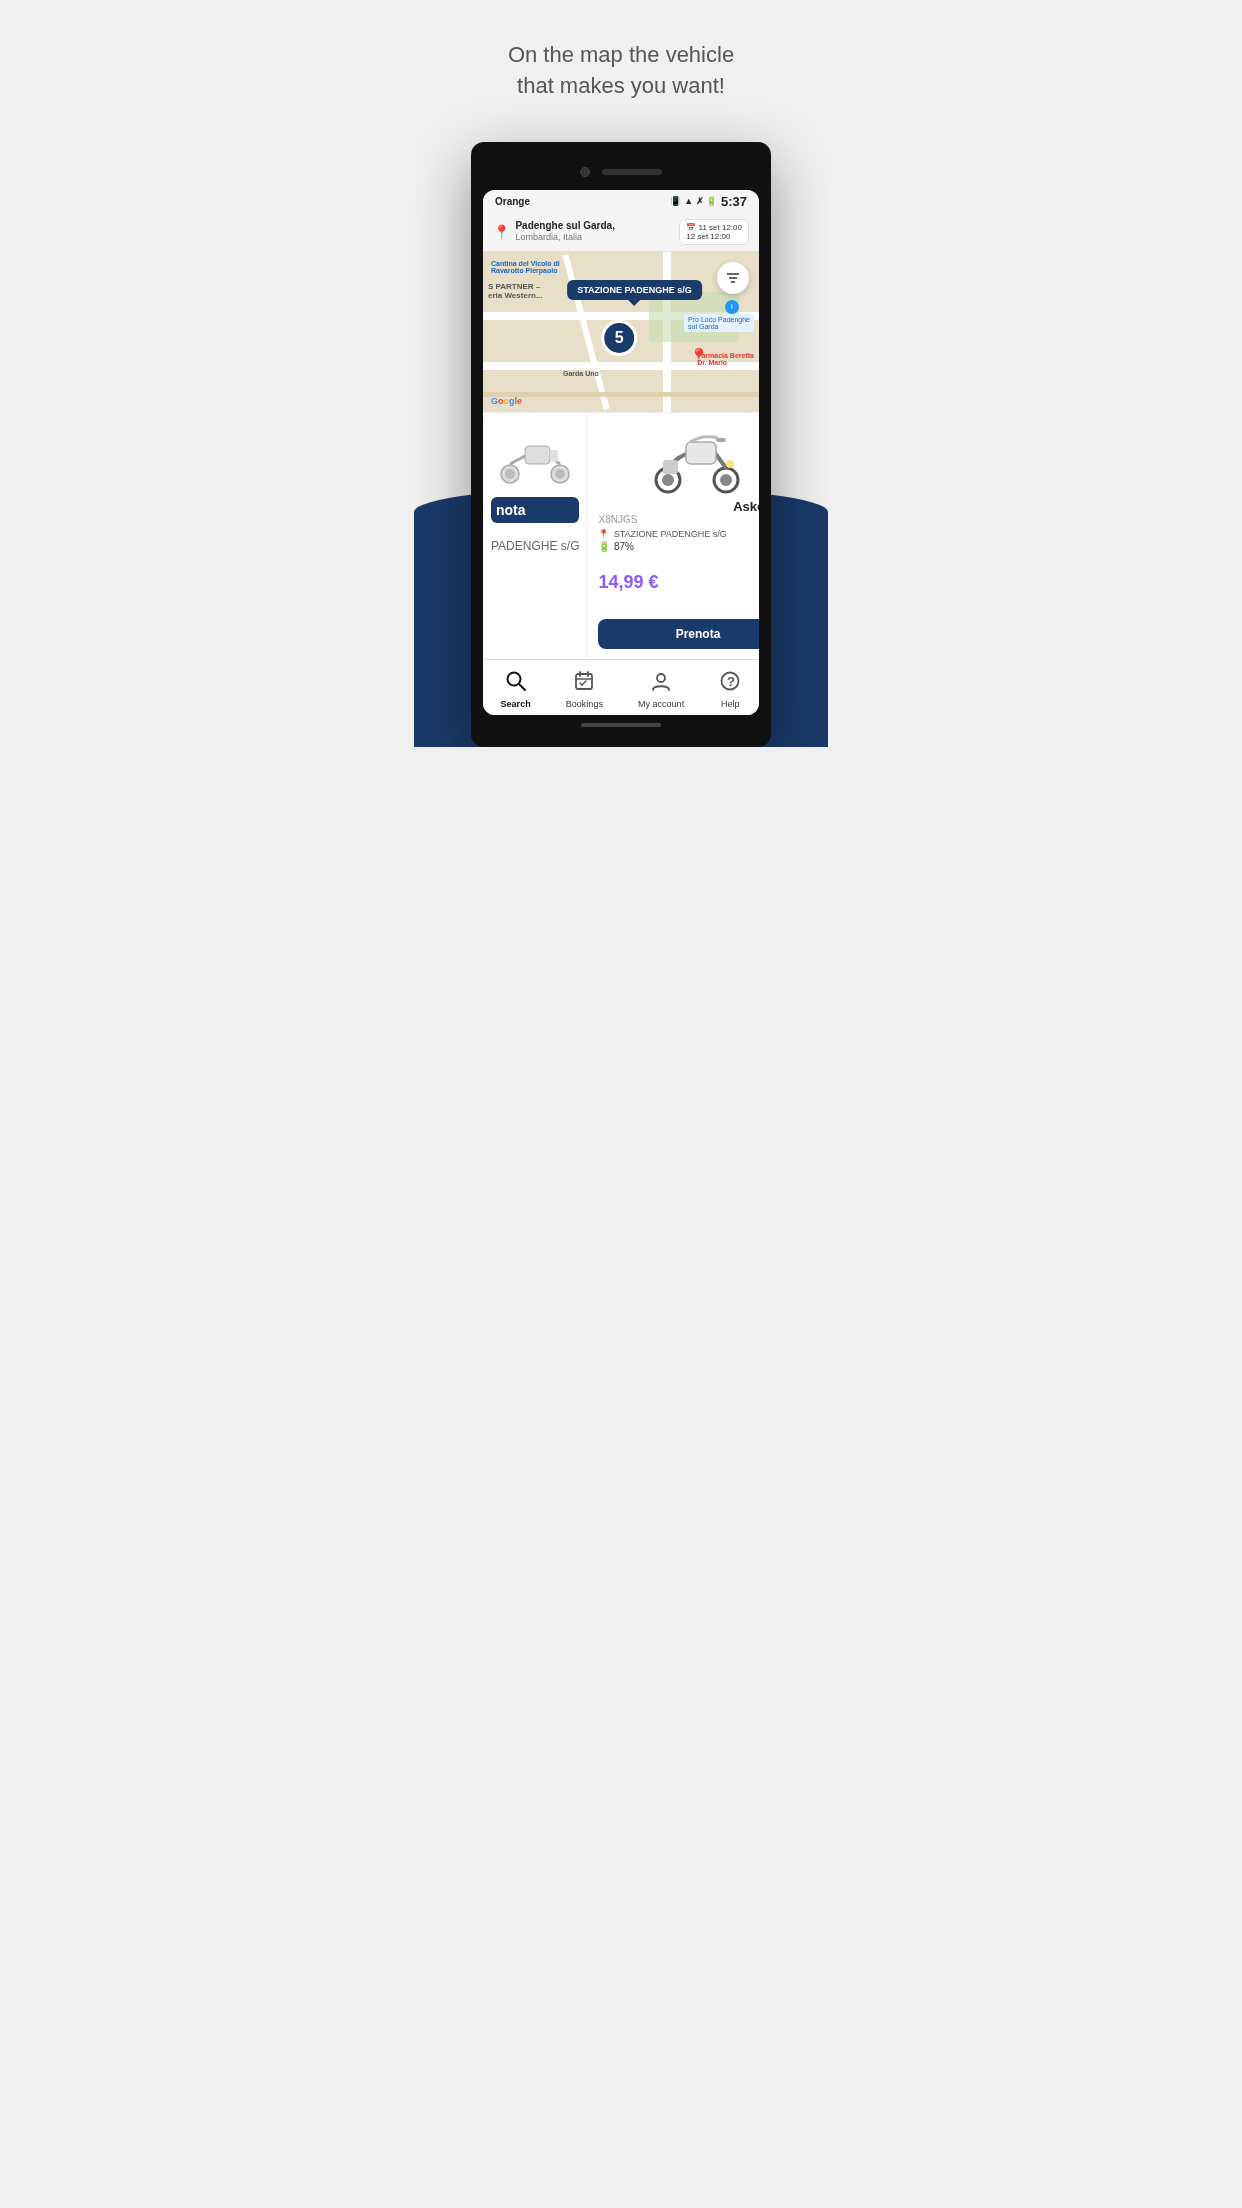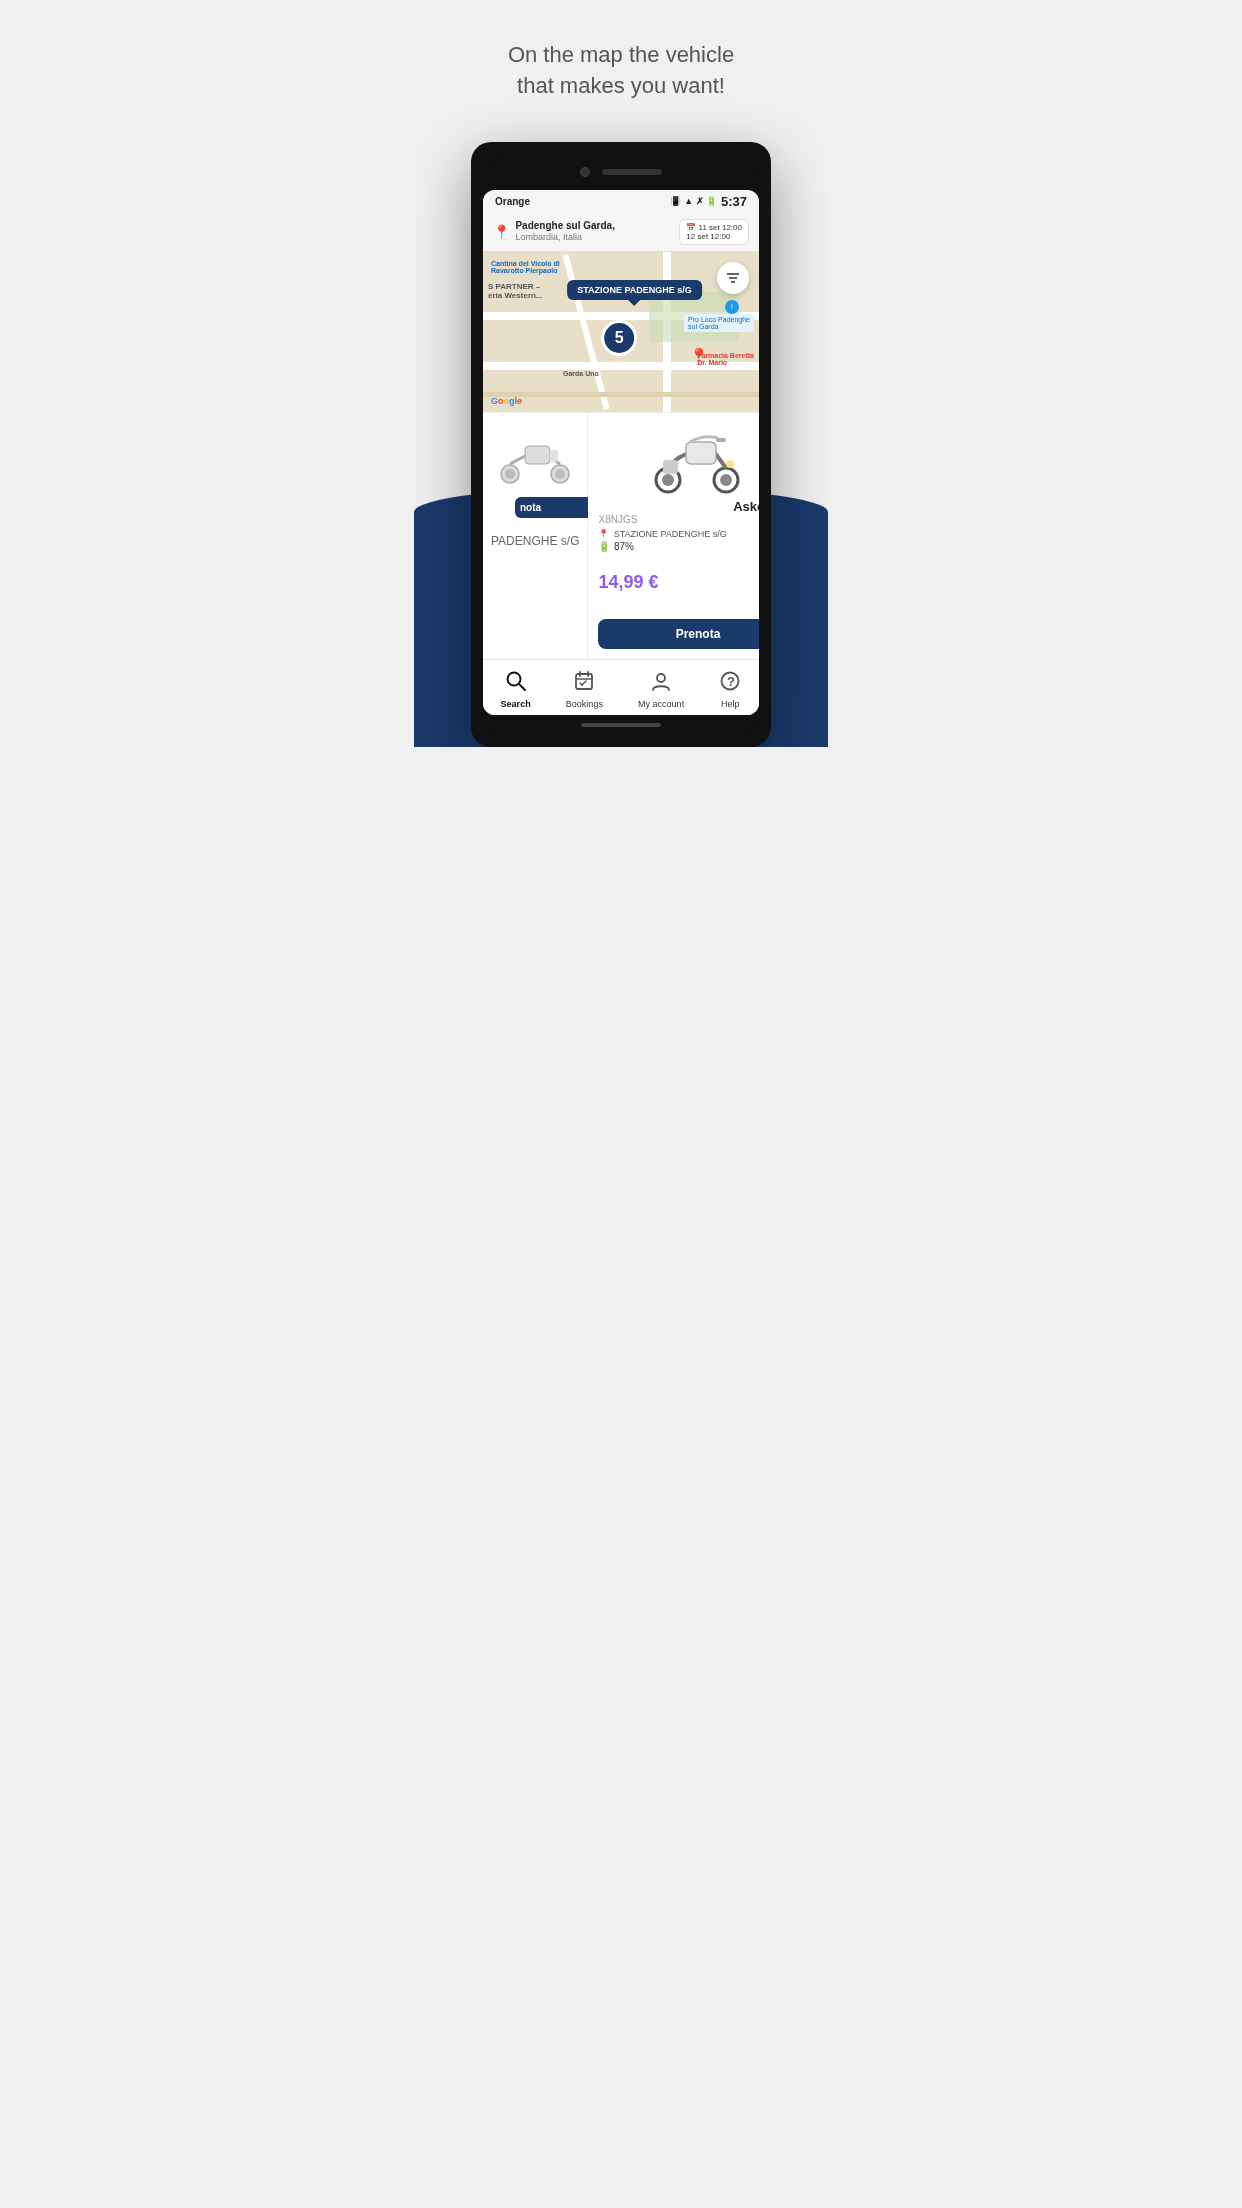--- a/index.html
+++ b/index.html
@@ -56,21 +56,21 @@
       display: flex;
       justify-content: center;
       position: relative;
       z-index: 1;
       margin-top: 10px;
     }
 
     .phone-mockup {
       width: 300px;
       background: #111;
-      border-radius: 20px;
+      border-radius: 13px;
       padding: 12px;
       box-shadow: 0 20px 60px rgba(0,0,0,0.4);
       position: relative;
     }
 
     .phone-top-bar {
       background: #111;
       height: 36px;
       border-radius: 28px 28px 0 0;
       display: flex;
@@ -356,25 +356,24 @@
       flex-shrink: 0;
       border-right: 1px solid #eee;
     }
     .vehicle-card-small .prenota-btn-small {
       width: 100%;
       background: #1a3a6b;
       color: #fff;
       border: none;
       border-radius: 6px;
       padding: 5px;
-      font-size: 10px;
+      font-size: 14px;
       font-weight: 600;
       margin-top: 4px;
       cursor: pointer;
-      margin-left: 24px;
     }
 
     
     .bottom-nav {
       background: #fff;
       border-top: 1px solid #e0e0e0;
       display: flex;
       justify-content: space-around;
       align-items: center;
       padding: 8px 0 4px;

